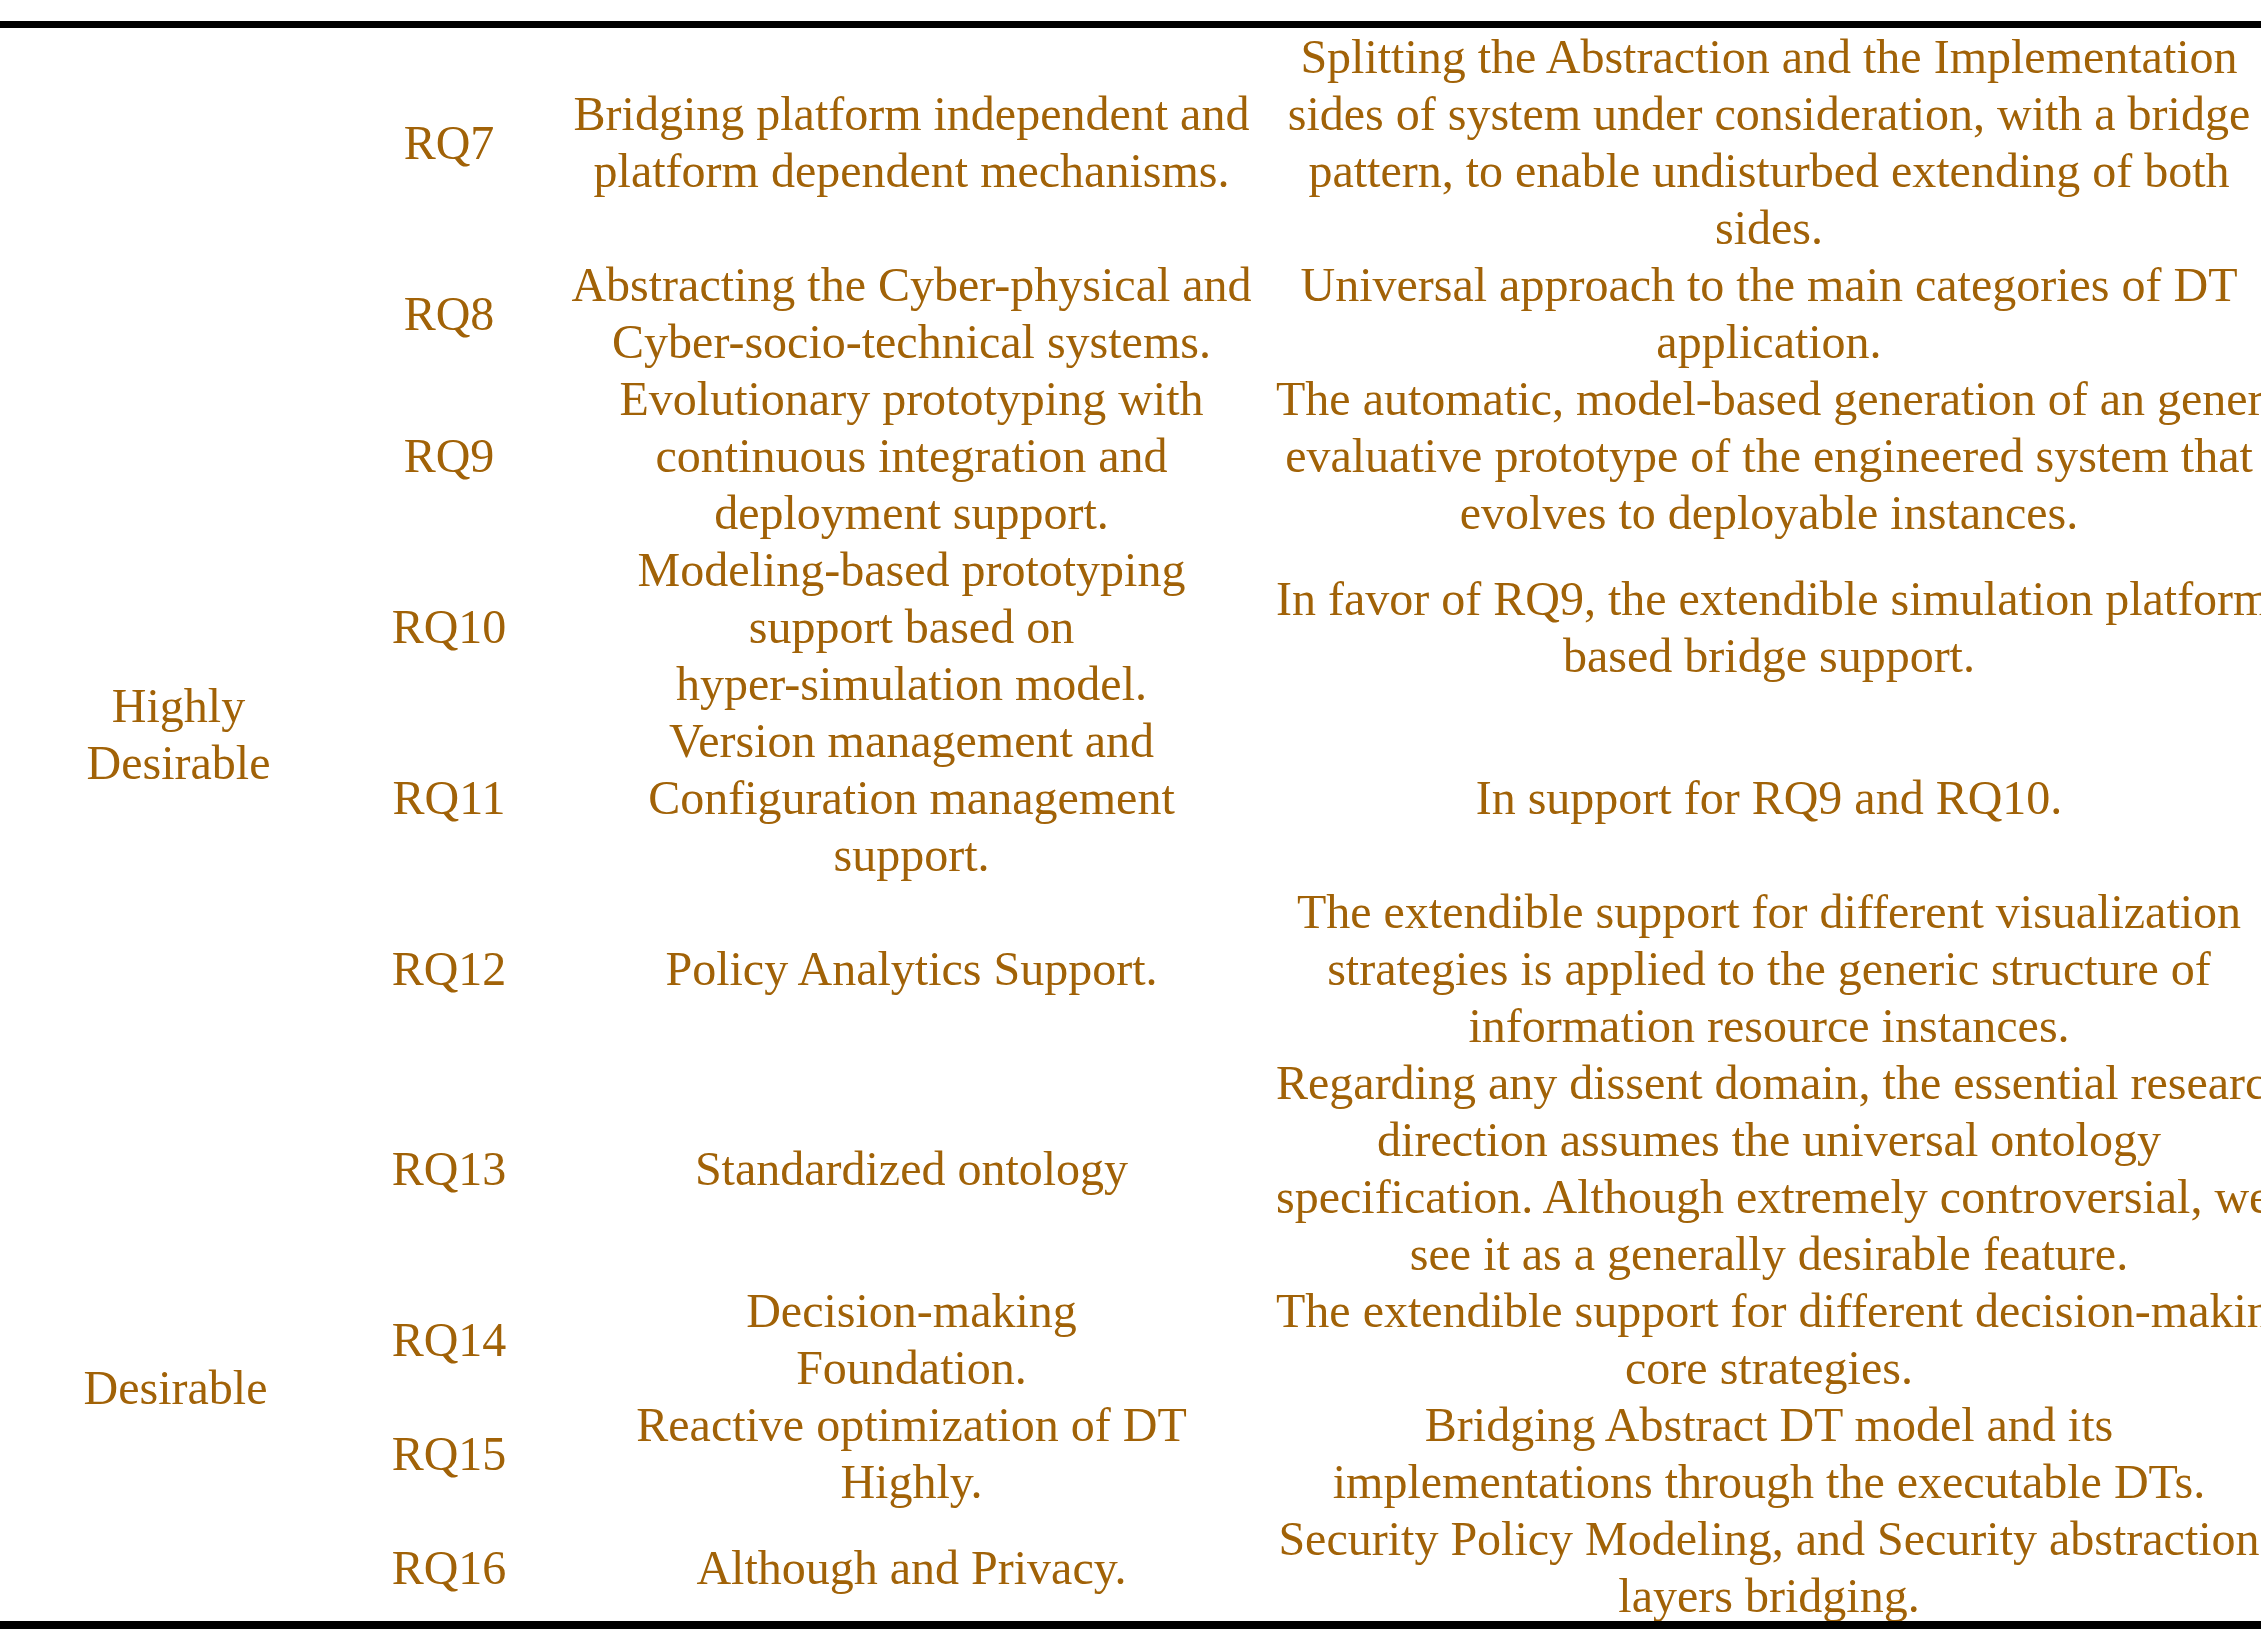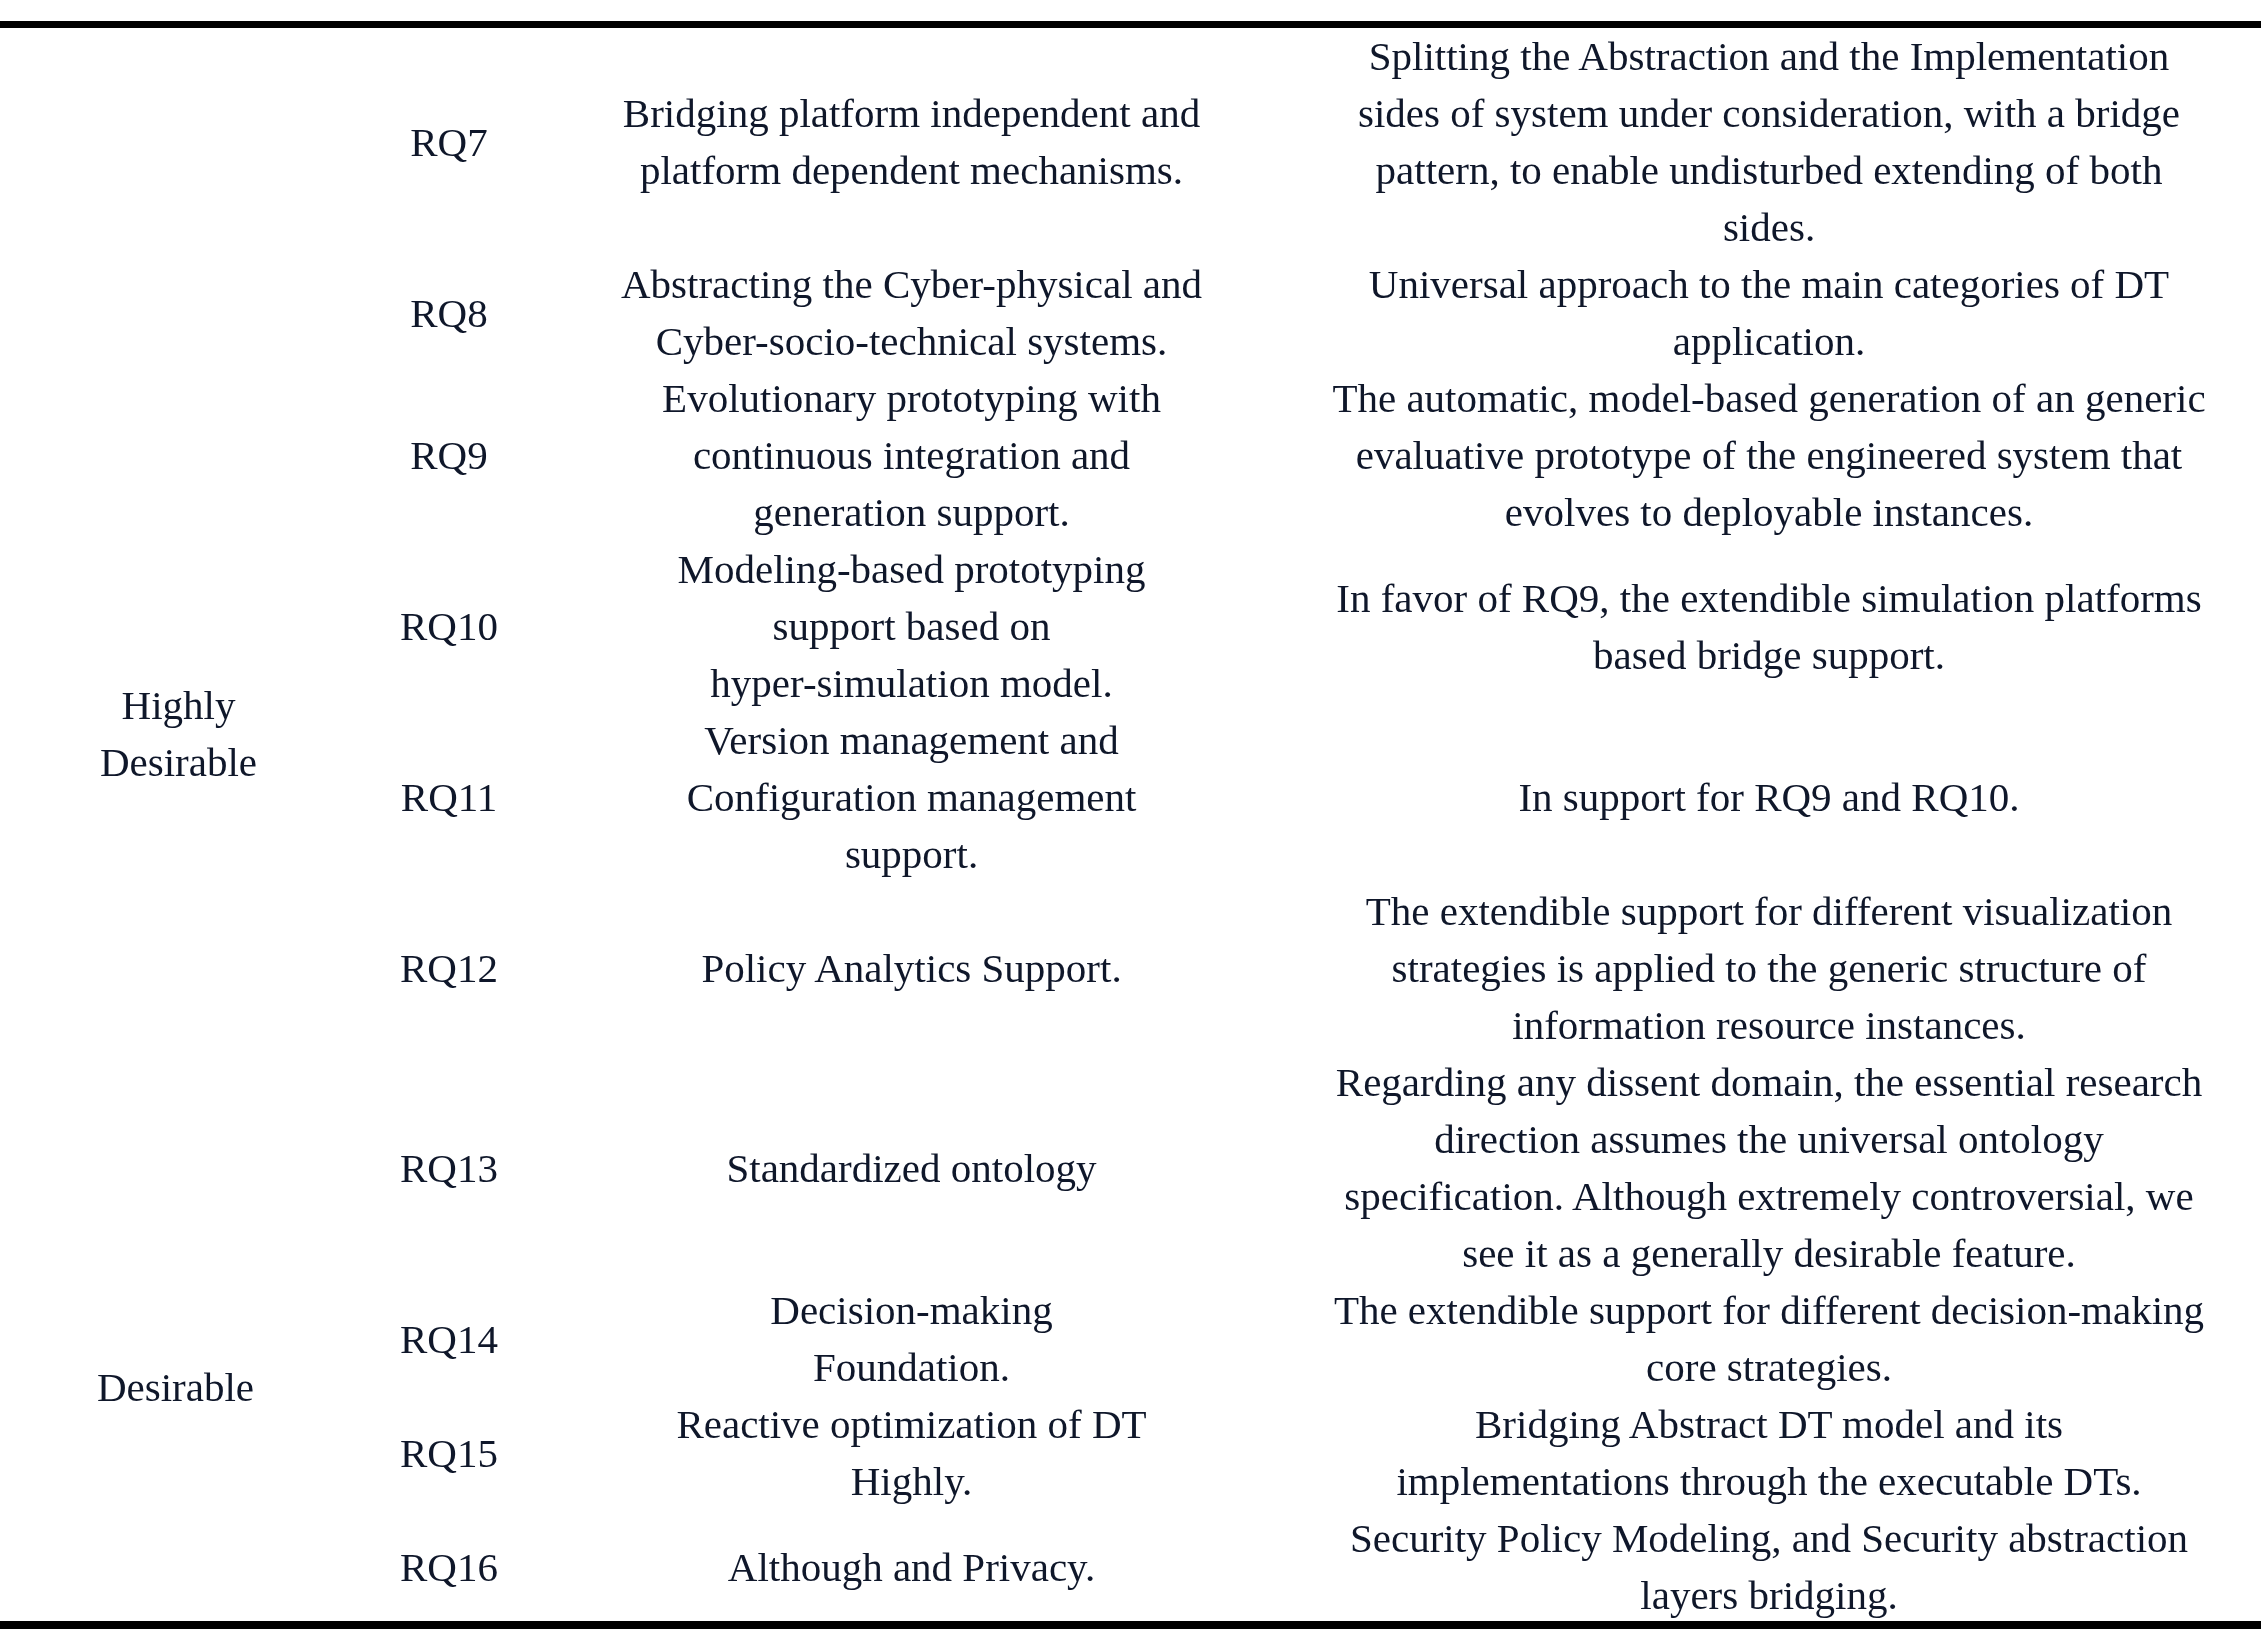--- a/index.html
+++ b/index.html
@@ -32,24 +32,24 @@
   col.c-category { width: 351px;  }
   col.c-rqid     { width: 196px;  }
   col.c-title    { width: 729px; }
   col.c-desc     { width: 986px; }
 
   td {
     padding: 0;
     margin: 12px;
     text-align: center;
     vertical-align: middle;
-    font-size: 41px;
+    font-size: 48px;
     line-height: 57px;
     white-space: pre;      
-    color: #0f172a;
+    color: #a16207;
   }
   td.cat-highly    { padding-top: 386px; padding-left: 6px; }
   td.cat-desirable { padding-top: 96px; }
 </style>
 </head>
 <body>
 
 <div class="page">
 
   <div class="rule rule-top"></div>
@@ -77,21 +77,21 @@
         <td>RQ8</td>
         <td>Abstracting the Cyber-physical and
 Cyber-socio-technical systems.</td>
         <td>Universal approach to the main categories of DT
 application.</td>
       </tr>
       <tr>
         <td>RQ9</td>
         <td>Evolutionary prototyping with
 continuous integration and
-generation support.</td>
+deployment support.</td>
         <td>The automatic, model-based generation of an generic
 evaluative prototype of the engineered system that
 evolves to deployable instances.</td>
       </tr>
       <tr>
         <td>RQ10</td>
         <td>Modeling-based prototyping
 support based on
 hyper-simulation model.</td>
         <td>In favor of RQ9, the extendible simulation platforms

